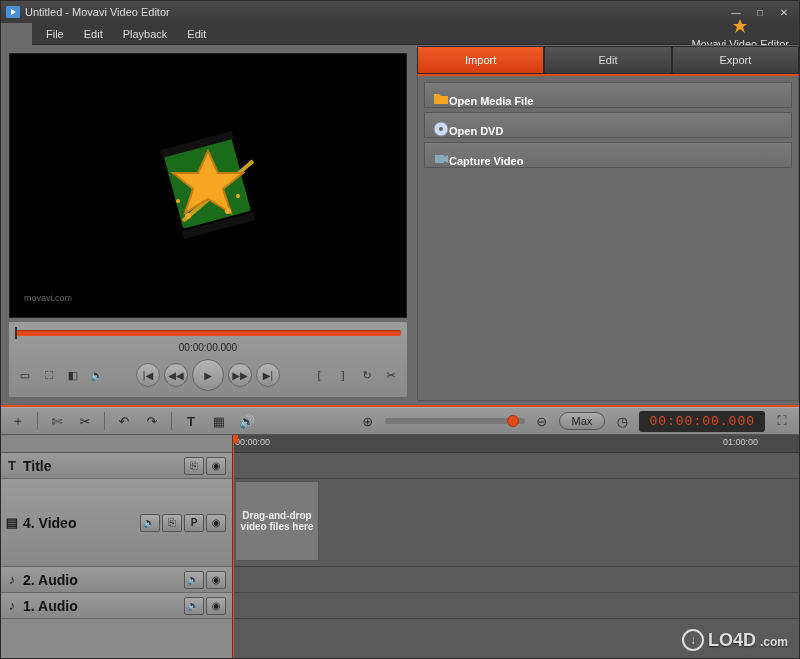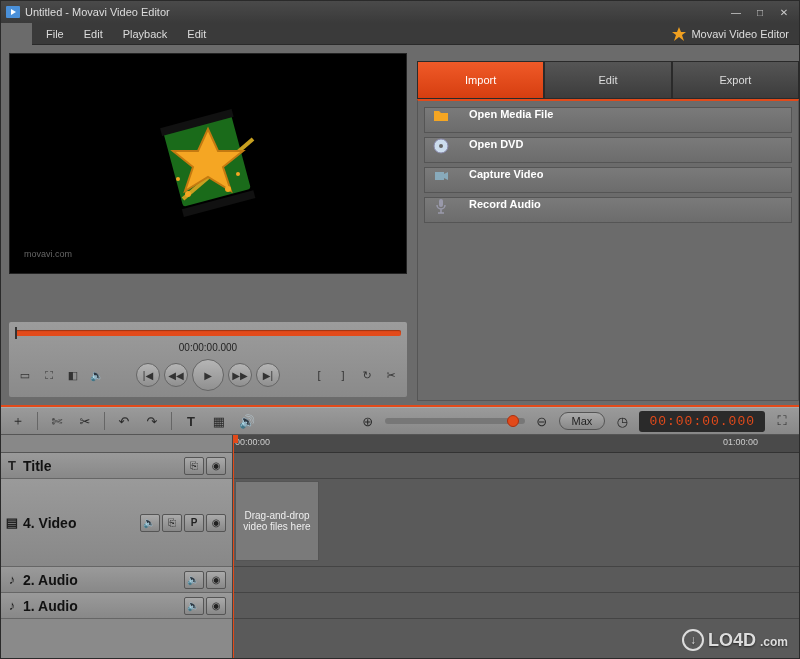--- a/index.html
+++ b/index.html
@@ -10,43 +10,43 @@
 
 .titlebar { height: 22px; background: linear-gradient(#4a4a4a, #3a3a3a); display: flex; align-items: center; padding: 0 4px; color: #ddd; font-size: 11px; }
 .titlebar .icon { width: 16px; height: 16px; margin-right: 4px; }
 .titlebar .title { flex: 1; }
 .titlebar .wincontrols { display: flex; gap: 2px; }
 .titlebar .wincontrols div { width: 22px; height: 16px; display: flex; align-items: center; justify-content: center; color: #ccc; font-size: 10px; cursor: pointer; }
 
 
 .menubar { height: 22px; background: #3a3a3a; border-bottom: 1px solid #2a2a2a; display: flex; align-items: center; padding: 0 4px; color: #ddd; font-size: 11px; margin-left: 31px; }
 .menubar .menuitem { padding: 3px 10px; cursor: pointer; }
-.menubar .brand { margin-left: auto; display: flex; align-items: center; gap: 4px; padding: 0 6px; }
+.menubar .brand { margin-left: auto; display: flex; align-items: center; gap: 4px; padding: 0 6px; flex-direction: column; }
 .menubar .brand .brandicon { width: 16px; height: 16px; }
 
 
 .upper { height: 362px; display: flex; background: #6b6b6b; border-bottom: 2px solid #e24a1a; }
-.preview-panel { width: 414px; background: #6b6b6b; padding: 8px; display: flex; flex-direction: column; gap: 44px; }
+.preview-panel { width: 414px; background: #6b6b6b; padding: 8px; display: flex; flex-direction: column; }
 .preview-screen { flex: 1; background: #000; border: 1px solid #222; position: relative; display: flex; align-items: center; justify-content: center; }
 .preview-screen .wm { position: absolute; bottom: 14px; left: 14px; color: #666; font-size: 9px; }
 .transport { background: linear-gradient(#9c9c9c, #8a8a8a); padding: 2px 6px 6px; border-radius: 2px; margin-top: 4px; }
 .progress { height: 6px; background: #e24a1a; border-radius: 2px; margin: 6px 0; position: relative; box-shadow: inset 0 1px 1px rgba(0,0,0,.3); }
 .progress .marker { position: absolute; left: 0; top: -3px; width: 2px; height: 12px; background: #333; }
 .timecode-row { text-align: center; color: #222; font-size: 10px; margin: 2px 0 6px; }
 .controls-row { display: flex; align-items: center; gap: 4px; }
 .ctrl-btn { width: 24px; height: 24px; border-radius: 12px; background: linear-gradient(#b5b5b5, #909090); border: 1px solid #666; display: flex; align-items: center; justify-content: center; cursor: pointer; font-size: 10px; color: #333; }
 .ctrl-btn.play { width: 32px; height: 32px; border-radius: 16px; }
 .ctrl-small { width: 20px; height: 18px; display: flex; align-items: center; justify-content: center; cursor: pointer; font-size: 11px; color: #333; }
 
 .right-panel { flex: 1; background: #6b6b6b; display: flex; flex-direction: column; padding: 0 0 4px 2px; }
-.tabs { display: flex; height: 38px; margin-top: 16px; }
+.tabs { display: flex; height: 28px; margin-top: 1px; }
 .tab { flex: 1; background: linear-gradient(#555,#3c3c3c); color: #ddd; font-size: 11px; display: flex; align-items: center; justify-content: center; border: 1px solid #2a2a2a; cursor: pointer; }
 .tab.active { background: linear-gradient(#f05a28,#d63e10); color: #fff; }
 .action-list { flex: 1; background: #6b6b6b; border: 1px solid #555; border-top: 2px solid #e24a1a; margin-top: 0; padding: 6px; display: flex; flex-direction: column; gap: 4px; }
-.action-item { height: 26px; background: linear-gradient(#7a7a7a,#6c6c6c); border: 1px solid #555; display: flex; align-items: flex-start; gap: 20px; padding: 0 8px; color: #fff; font-size: 11px; font-weight: bold; cursor: pointer; }
+.action-item { height: 26px; background: linear-gradient(#7a7a7a,#6c6c6c); border: 1px solid #555; display: flex; align-items: flex-end; gap: 0; padding: 0 8px; color: #fff; font-size: 11px; font-weight: bold; cursor: pointer; }
 .action-item .aicon { width: 16px; height: 16px; display: flex; align-items: center; justify-content: center; }
 
 
 .tl-toolbar { height: 28px; background: linear-gradient(#9a9a9a,#888); display: flex; align-items: center; padding: 0 6px; gap: 6px; border-top: 1px solid #aaa; border-bottom: 1px solid #555; }
 .tl-btn { width: 22px; height: 20px; display: flex; align-items: center; justify-content: center; color: #2a2a2a; font-size: 13px; cursor: pointer; }
 .tl-sep { width: 1px; height: 18px; background: #666; margin: 0 2px; }
 .zoom-slider { flex: 0 0 140px; height: 6px; background: #777; border-radius: 3px; position: relative; }
 .zoom-slider .knob { position: absolute; right: 6px; top: -3px; width: 12px; height: 12px; border-radius: 6px; background: #e24a1a; border: 1px solid #aa3010; cursor: pointer; }
 .max-btn { padding: 2px 12px; background: linear-gradient(#aaa,#888); border: 1px solid #555; border-radius: 9px; font-size: 11px; color: #222; cursor: pointer; }
 .timebox { background: #2a2a2a; color: #e24a1a; font-family: 'Courier New', monospace; font-size: 13px; padding: 3px 10px; border-radius: 3px; letter-spacing: 1px; }
@@ -64,21 +64,21 @@
 .track-head .tbtn { width: 20px; height: 18px; background: linear-gradient(#aaa,#888); border: 1px solid #555; border-radius: 2px; display: flex; align-items: center; justify-content: center; font-size: 10px; color: #222; cursor: pointer; }
 
 .track-lanes { flex: 1; display: flex; flex-direction: column; position: relative; overflow: hidden; }
 .ruler { height: 18px; background: #4a4a4a; border-bottom: 1px solid #333; position: relative; color: #ccc; font-size: 9px; }
 .ruler .mark { position: absolute; top: 2px; }
 .lane { border-bottom: 1px solid #444; background: #5a5a5a; position: relative; }
 .lane.h26 { height: 26px; }
 .lane.h88 { height: 88px; }
 .playhead { position: absolute; left: 0; top: 0; width: 1px; height: 100%; background: #e24a1a; z-index: 5; }
 .playhead .cap { position: absolute; top: 0; left: -4px; width: 9px; height: 8px; background: #e24a1a; }
-.dropzone { position: absolute; left: 2px; top: 2px; width: 84px; height: 80px; background: #7a7a7a; border: 1px solid #555; color: #eee; font-size: 10px; font-weight: normal; display: flex; align-items: center; justify-content: center; text-align: center; padding: 4px; }
+.dropzone { position: absolute; left: 2px; top: 2px; width: 84px; height: 80px; background: #7a7a7a; border: 1px solid #555; color: #eee; font-size: 10px; font-weight: bold; display: flex; align-items: center; justify-content: center; text-align: center; padding: 4px; }
 
 .watermark { position: absolute; right: 12px; bottom: 8px; color: #ddd; font-size: 18px; font-weight: bold; font-family: Arial, sans-serif; text-shadow: 0 1px 2px rgba(0,0,0,.6); display: flex; align-items: center; gap: 4px; }
 .watermark .ring { width: 22px; height: 22px; border: 2px solid #ddd; border-radius: 11px; display: flex; align-items: center; justify-content: center; }
 .watermark .arrow { font-size: 12px; }
 
 svg.icon { width: 14px; height: 14px; }
 </style>
 </head>
 <body>
 
@@ -180,29 +180,20 @@
         </div>
         <div class="action-item">
           <span class="aicon">
               <svg viewBox="0 0 16 16" width="16" height="16">
                 <rect x="2" y="4" width="9" height="8" fill="#8ab"></rect>
                 <polygon points="11,6 15,4 15,12 11,10" fill="#8ab"></polygon>
               </svg>
             </span>
           <span>Capture Video</span>
         </div>
-        <div class="action-item">
-          <span class="aicon">
-              <svg viewBox="0 0 16 16" width="16" height="16">
-                <rect x="6" y="1" width="4" height="8" rx="2" fill="#99a"></rect>
-                <path d="M4 7a4 4 0 0 0 8 0M8 11v4M5 15h6" stroke="#99a" stroke-width="1.5" fill="none"></path>
-              </svg>
-            </span>
-          <span>Record Audio</span>
-        </div>
       </div>
     </div>
   </div>
 
   <div class="tl-toolbar">
     <div class="tl-btn">＋</div>
     <div class="tl-sep"></div>
     <div class="tl-btn">✄</div>
     <div class="tl-btn">✂</div>
     <div class="tl-sep"></div>

